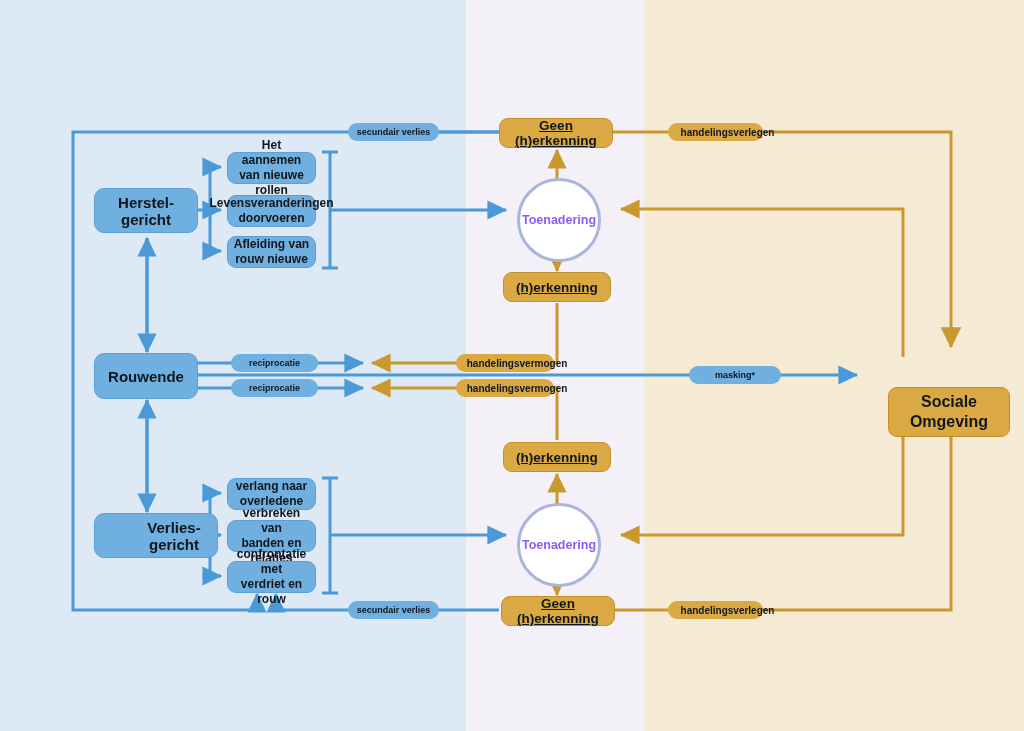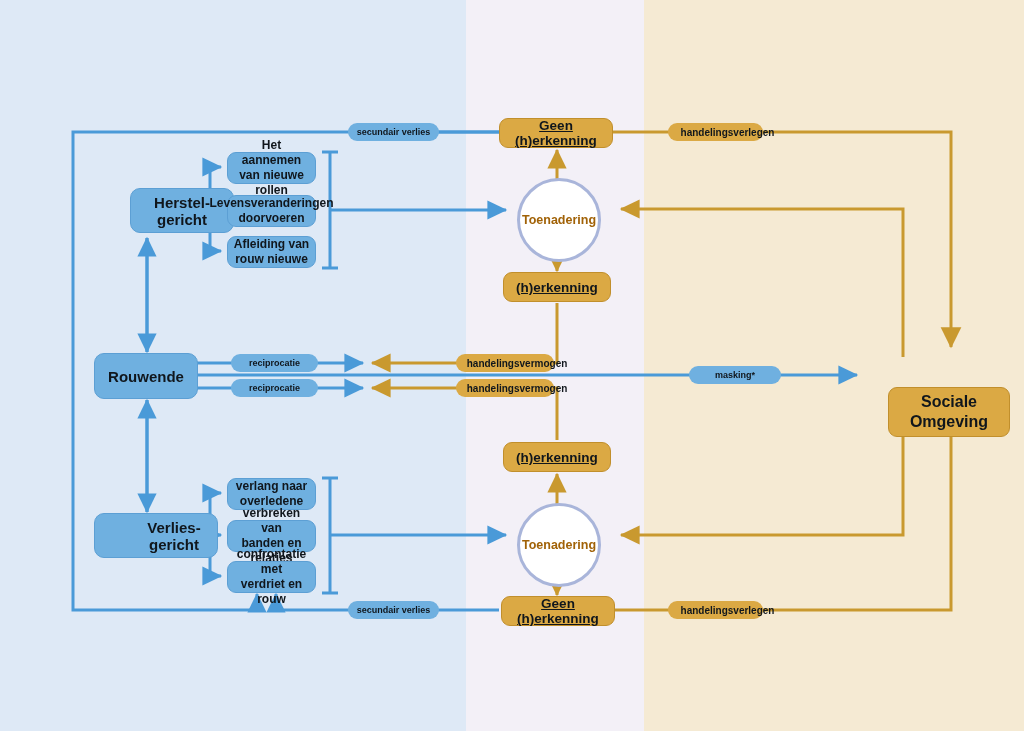--- a/index.html
+++ b/index.html
@@ -29,21 +29,21 @@
   .orange-main{background:#dba944;border:1.5px solid #c18f2c;border-radius:9px;
                font-size:13.5px;font-weight:bold;text-decoration:underline;}
   .orange-big{background:#dba944;border:1.5px solid #c18f2c;border-radius:9px;
               font-size:16px;font-weight:bold;line-height:1.22;}
   .pill-blue{background:#6fb0e0;border-radius:999px;font-size:9px;font-weight:bold;
              color:#10161c;}
   .pill-orange{background:#dba944;border-radius:999px;font-size:10px;font-weight:bold;
                color:#10161c;padding-left:24px;}
   .circle{position:absolute;border-radius:50%;background:#ffffff;
           border:3px solid #a9b5da;display:flex;align-items:center;justify-content:center;
-          font-size:12.5px;font-weight:bold;color:#a16207;}
+          font-size:12.5px;font-weight:bold;color:#8b5cf6;}
 </style>
 </head>
 <body>
 
 <div id="stage">
 
   <div class="band" id="band-blue"></div>
   <div class="band" id="band-lav"></div>
   <div class="band" id="band-sand"></div>
 
@@ -130,21 +130,21 @@
 
       <path d="M557,565 L557,595" marker-end="url(#ahO)"></path>
 
       <path d="M903,397 L903,535 L621,535" marker-end="url(#ahO)"></path>
 
       <path d="M614,610 L670,610"></path>
       <path d="M760,610 L951,610 L951,404" marker-end="url(#ahO2)"></path>
     </g>
   </svg>
 
-  <div class="node blue-main" style="left:94px;top:188px;width:104px;height:45px;margin-left:36px;">
+  <div class="node blue-main" style="left:94px;top:188px;width:104px;height:45px;">
     <span>Herstel-gericht</span>
   </div>
 
   <div class="node blue-main" style="left:94px;top:353px;width:104px;height:46px;">
     <span>Rouwende</span>
   </div>
 
   <div class="node blue-main" style="left:94px;top:513px;width:124px;height:45px;padding-left:36px;">
     <span>Verlies-gericht</span>
   </div>

